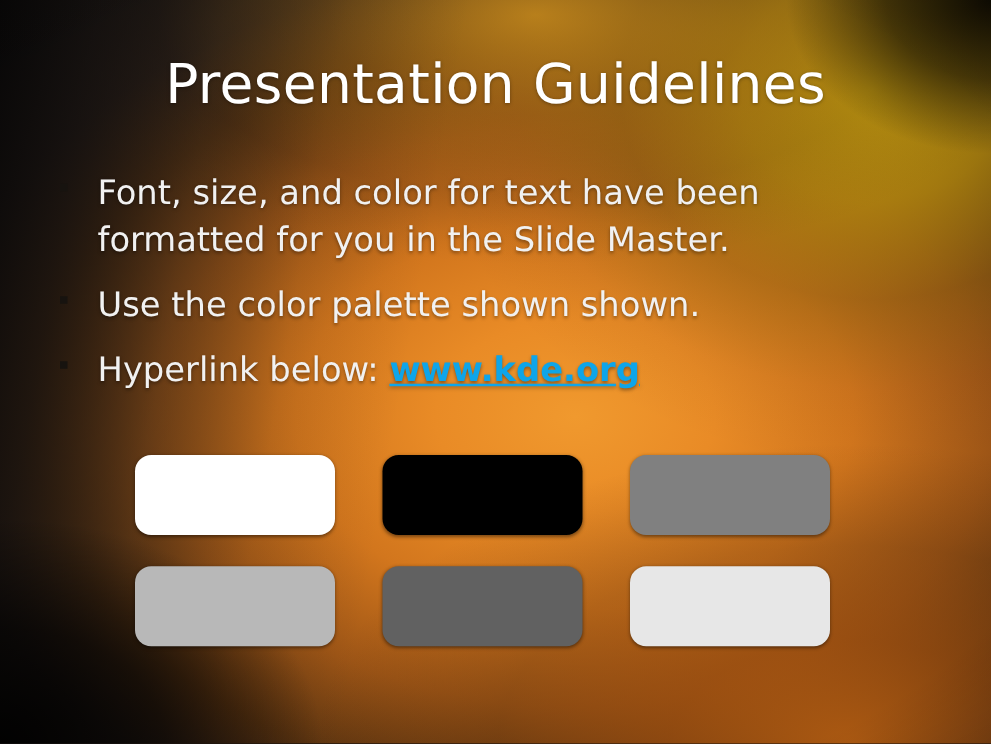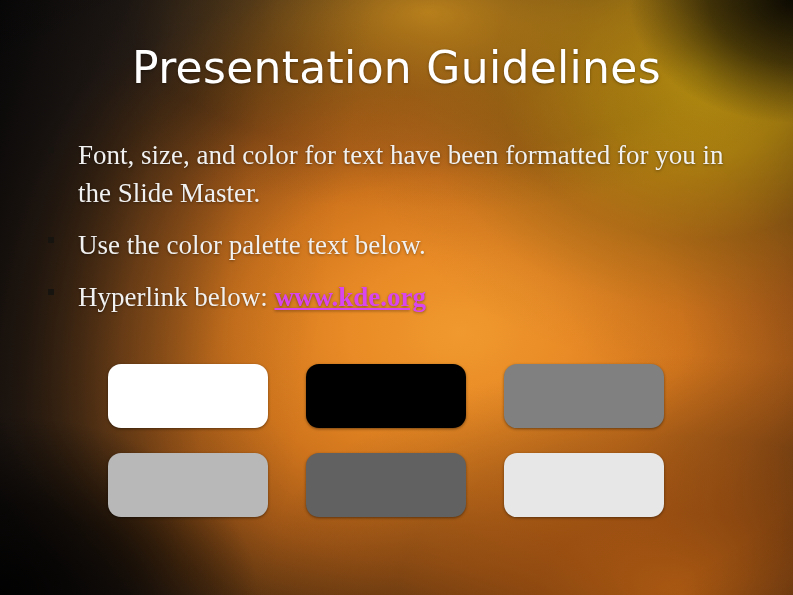--- a/index.html
+++ b/index.html
@@ -124,34 +124,33 @@
     list-style: none;
   }
   .bullet-item {
     position: relative;
     padding-left: 34px;
     margin-bottom: 14px;
     color: #f1f1f1;
     font-size: 27px;
     line-height: 38px;
     text-shadow: 0 1px 3px rgba(0,0,0,0.4);
-    font-family: Liberation Serif, serif;
   }
   .bullet-marker {
     position: absolute;
     left: 4px;
     top: 11px;
     width: 6px;
     height: 6px;
     background: #17130f;
   }
   .bullet-text { display: inline; }
 
   .link {
-    color: #d946ef;
+    color: #0ea5e9;
     text-decoration: underline;
     font-weight: bold;
   }
 
   .palette {
     position: absolute;
     left: 108px;
     top: 364px;
     display: grid;
     grid-template-columns: repeat(3, 160px);
@@ -186,21 +185,21 @@
 
     <ul class="bullet-list">
 
       <li class="bullet-item">
         <span class="bullet-marker"></span>
         <span class="bullet-text">Font, size, and color for text have been formatted for you in the Slide Master.</span>
       </li>
 
       <li class="bullet-item">
         <span class="bullet-marker"></span>
-        <span class="bullet-text">Use the color palette text below.</span>
+        <span class="bullet-text">Use the color palette shown shown.</span>
       </li>
 
       <li class="bullet-item">
         <span class="bullet-marker"></span>
         <span class="bullet-text">Hyperlink below: </span><a class="link" href="#">www.kde.org</a>
       </li>
 
     </ul>
 
     <div class="palette">

